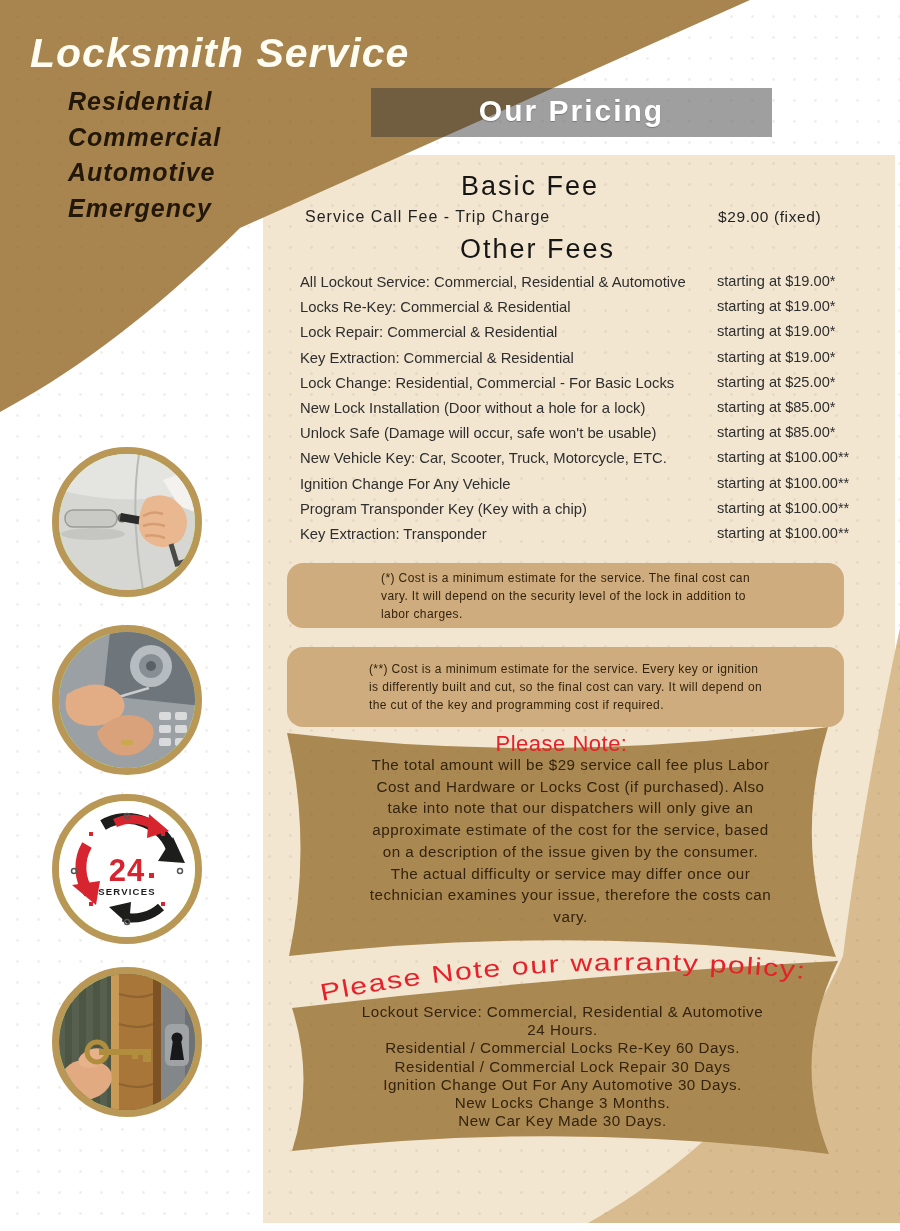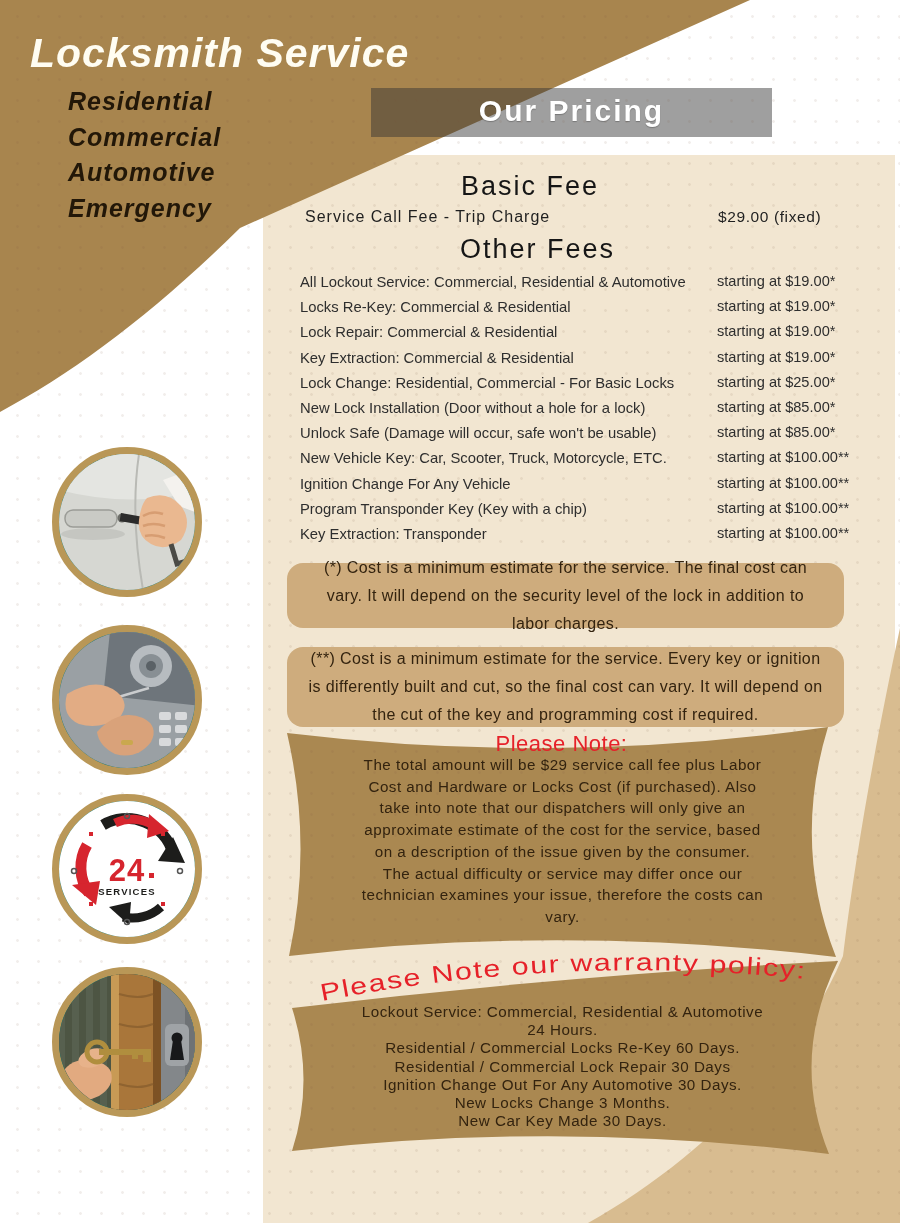--- a/index.html
+++ b/index.html
@@ -41,38 +41,38 @@
   .fee-list{left:300px;top:269px;width:560px;}
   .fee-row{position:relative;height:25.2px;line-height:25.2px;}
   .fee-label{font-size:14.8px;color:var(--c-fee_text);}
   .fee-price{position:absolute;left:417px;top:0;font-size:14.6px;color:var(--c-fee_text);}
 
   .note-box{
     position:absolute;z-index:6;left:287px;width:557px;background:var(--c-tan_box);
     border-radius:16px;display:flex;align-items:center;justify-content:center;
   }
   .note-box .nb-text{
-    white-space:pre-line;text-align:center;font-size:16px;line-height:28px;
+    white-space:pre-line;font-size:12px;line-height:18px;
     color:var(--c-dark_text);letter-spacing:.4px;
   }
   .box1{top:563px;height:65px;}
   .box2{top:647px;height:80px;}
 
   .pn-title{left:287px;top:731px;width:549px;text-align:center;font-size:22px;color:var(--c-red);letter-spacing:.5px;}
   .pn-body{
     left:300px;top:754px;width:525px;text-align:center;white-space:pre-line;
-    font-size:15.2px;line-height:21.7px;color:var(--c-dark_text);letter-spacing:.5px;
+    font-size:15.2px;line-height:21.7px;color:var(--c-dark_text);letter-spacing:.5px;padding-left:8px;
   }
   .warranty-body{left:300px;top:1003px;width:525px;text-align:center;}
   .warranty-body div{font-size:15.2px;line-height:18.2px;color:var(--c-dark_text);letter-spacing:.5px;}
 
   
   .circle{
     position:absolute;z-index:6;left:52px;width:150px;height:150px;box-sizing:border-box;
-    border:7px solid var(--c-circle_border);border-radius:50%;overflow:hidden;background:#0f766e;
+    border:7px solid var(--c-circle_border);border-radius:50%;overflow:hidden;background:#bef264;
   }
   .c1{top:447px;}.c2{top:625px;}.c3{top:794px;}.c4{top:967px;}
   .circle svg{display:block;}
 
   svg text{font-family:"Liberation Sans",sans-serif;}
   .arc-title{fill:var(--c-red);font-size:24px;letter-spacing:1.2px;}
   .logo-24{fill:#d6252e;font-size:31px;font-weight:bold;letter-spacing:1px;}
   .logo-serv{fill:#1d1d1b;font-size:9.5px;font-weight:bold;letter-spacing:1.2px;}
 </style>
 </head>

